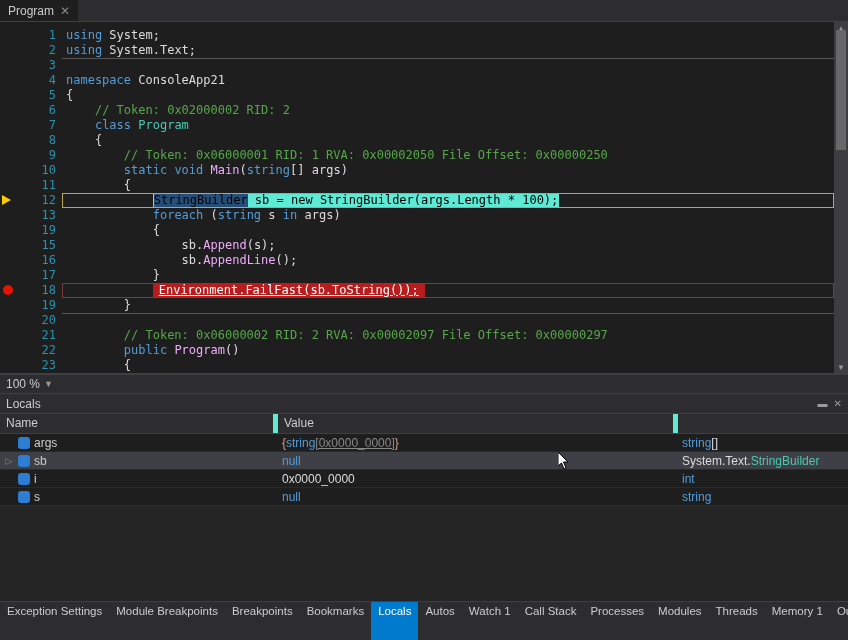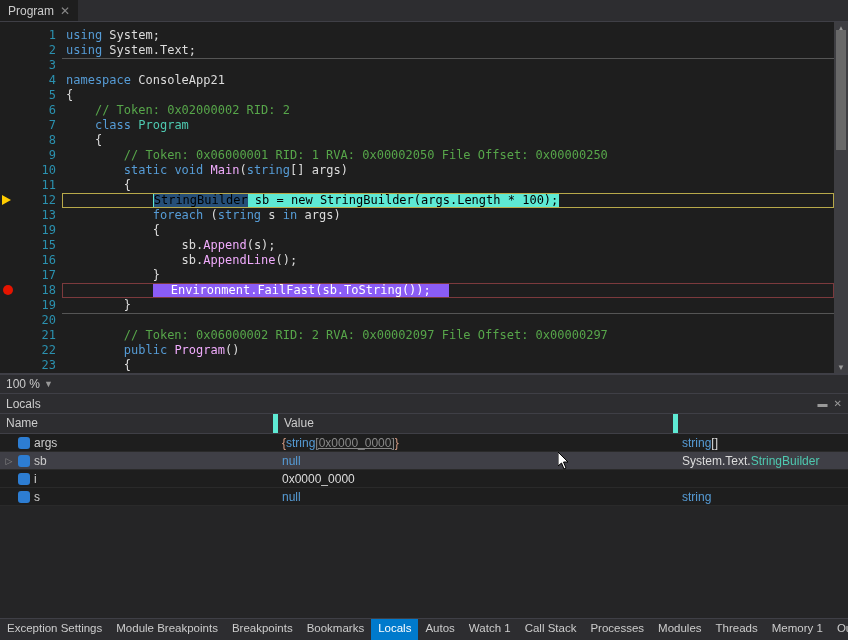--- a/index.html
+++ b/index.html
@@ -25,21 +25,21 @@
 .kw { color: #569cd6; }
 .type { color: #4ec9b0; }
 .comment { color: #57a64a; }
 .method { color: #f0abfc; }
 .ident { color: #dcdcdc; }
 .punct { color: #dcdcdc; }
 
 .hl-exec { background: #5eead4; color: #000 !important; padding: 0 1px; }
 .hl-exec * { color: #000 !important; }
 .hl-sel { background: #264f78; }
-.hl-bp { background: #8b5cf6; color: #fff; padding: 0 18px; }
+.hl-bp { background: #b91c1c; color: #fff; padding: 0 6px; text-decoration: underline; }
 
 .execline { position: absolute; left: 0; right: 0; height: 15px; border: 1px solid #b8a94a; pointer-events: none; }
 .bpline-outline { position: absolute; left: 0; right: 0; height: 15px; border: 1px solid #7c3a3d; pointer-events: none; }
 .hline { position:absolute; left:0; right:0; height:1px; background:#555; }
 
 .glyph-bp { position: absolute; left: 3px; width: 10px; height: 10px; border-radius: 50%; background: #e51400; }
 .glyph-arrow { position: absolute; left: 2px; width: 0; height: 0; border-top: 5px solid transparent; border-bottom: 5px solid transparent; border-left: 9px solid #ffcc00; }
 
 .zoombar { height: 20px; background: #2d2d30; border-top: 1px solid #3f3f46; border-bottom:1px solid #3f3f46; display: flex; align-items: center; padding: 0 6px; color: #ccc; gap: 4px; }
 .zoombar .chev { font-size: 9px; color: #999; }
@@ -64,21 +64,21 @@
 .var-icon { width: 12px; height: 12px; border-radius: 3px; background: #2d7dd2; display: inline-block; }
 .val-braces { color: #d69d85; }
 .val-dim { color: #888; text-decoration: underline; }
 .val-null { color: #569cd6; }
 .val-num { color: #dcdcdc; }
 .type-kw { color: #569cd6; }
 .type-ns { color: #dcdcdc; }
 .type-cls { color: #4ec9b0; }
 
 
-.bottom-tabs { height: 22px; background: #2d2d30; display: flex; align-items: stretch; overflow: hidden; border-top: 1px solid #3f3f46; }
+.bottom-tabs { height: 39px; background: #2d2d30; display: flex; align-items: stretch; overflow: hidden; border-top: 1px solid #3f3f46; }
 .btab { padding: 3px 7px; color: #ccc; white-space: nowrap; font-size: 11.5px; }
 .btab.active { background: #007acc; color: #fff; }
 
 .cursor-arrow { position: absolute; width: 12px; height: 18px; pointer-events: none; z-index: 100; }
 .cursor-arrow svg { width: 12px; height: 18px; }
 
 </style>
 </head>
 <body>
 
@@ -165,20 +165,21 @@
           <div class="cell c-value"><span class="val-null">null</span></div>
           <div class="cell c-type"><span class="type-ns">System.Text.</span><span class="type-cls">StringBuilder</span></div>
         </div>
         <div class="grid-row">
           <div class="cell c-name">
             <span class="expander"></span>
             <span class="var-icon"></span>
             <span>i</span>
           </div>
           <div class="cell c-value"><span class="val-num">0x0000_0000</span></div>
+          <div class="cell c-type"><span class="type-kw">int</span></div>
         </div>
         <div class="grid-row">
           <div class="cell c-name">
             <span class="expander"></span>
             <span class="var-icon"></span>
             <span>s</span>
           </div>
           <div class="cell c-value"><span class="val-null">null</span></div>
           <div class="cell c-type"><span class="type-kw">string</span></div>
         </div>

